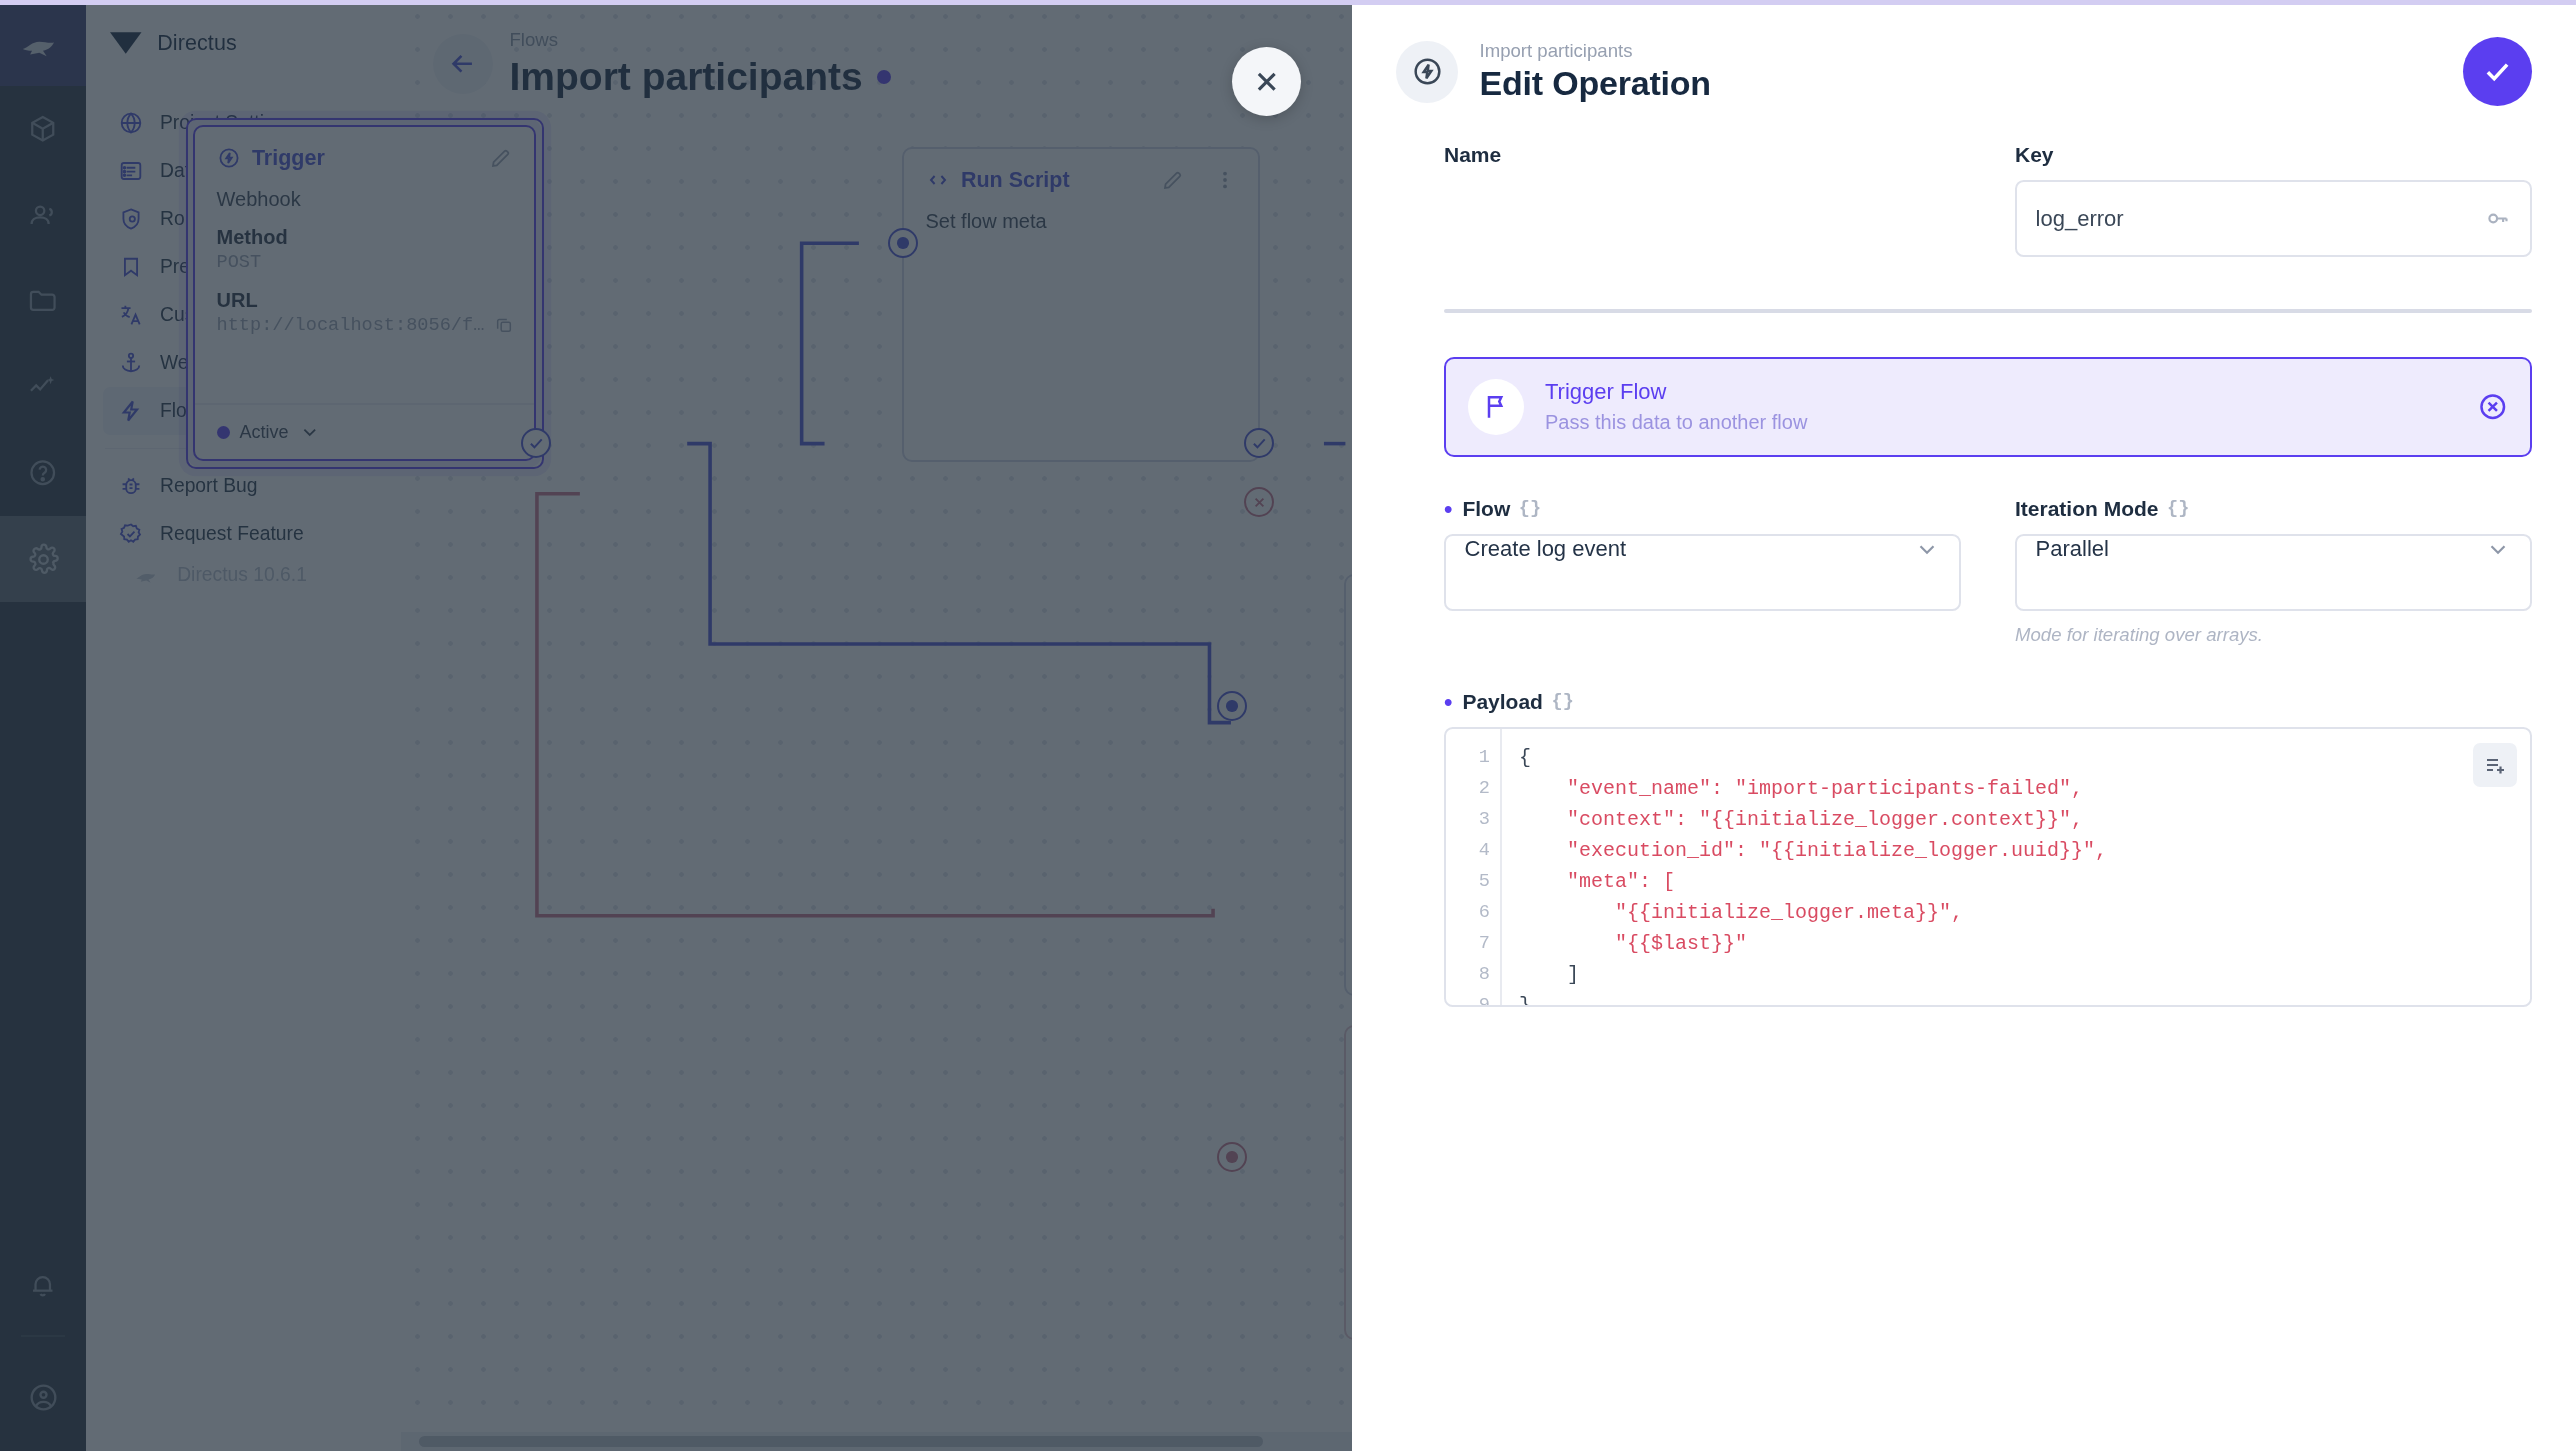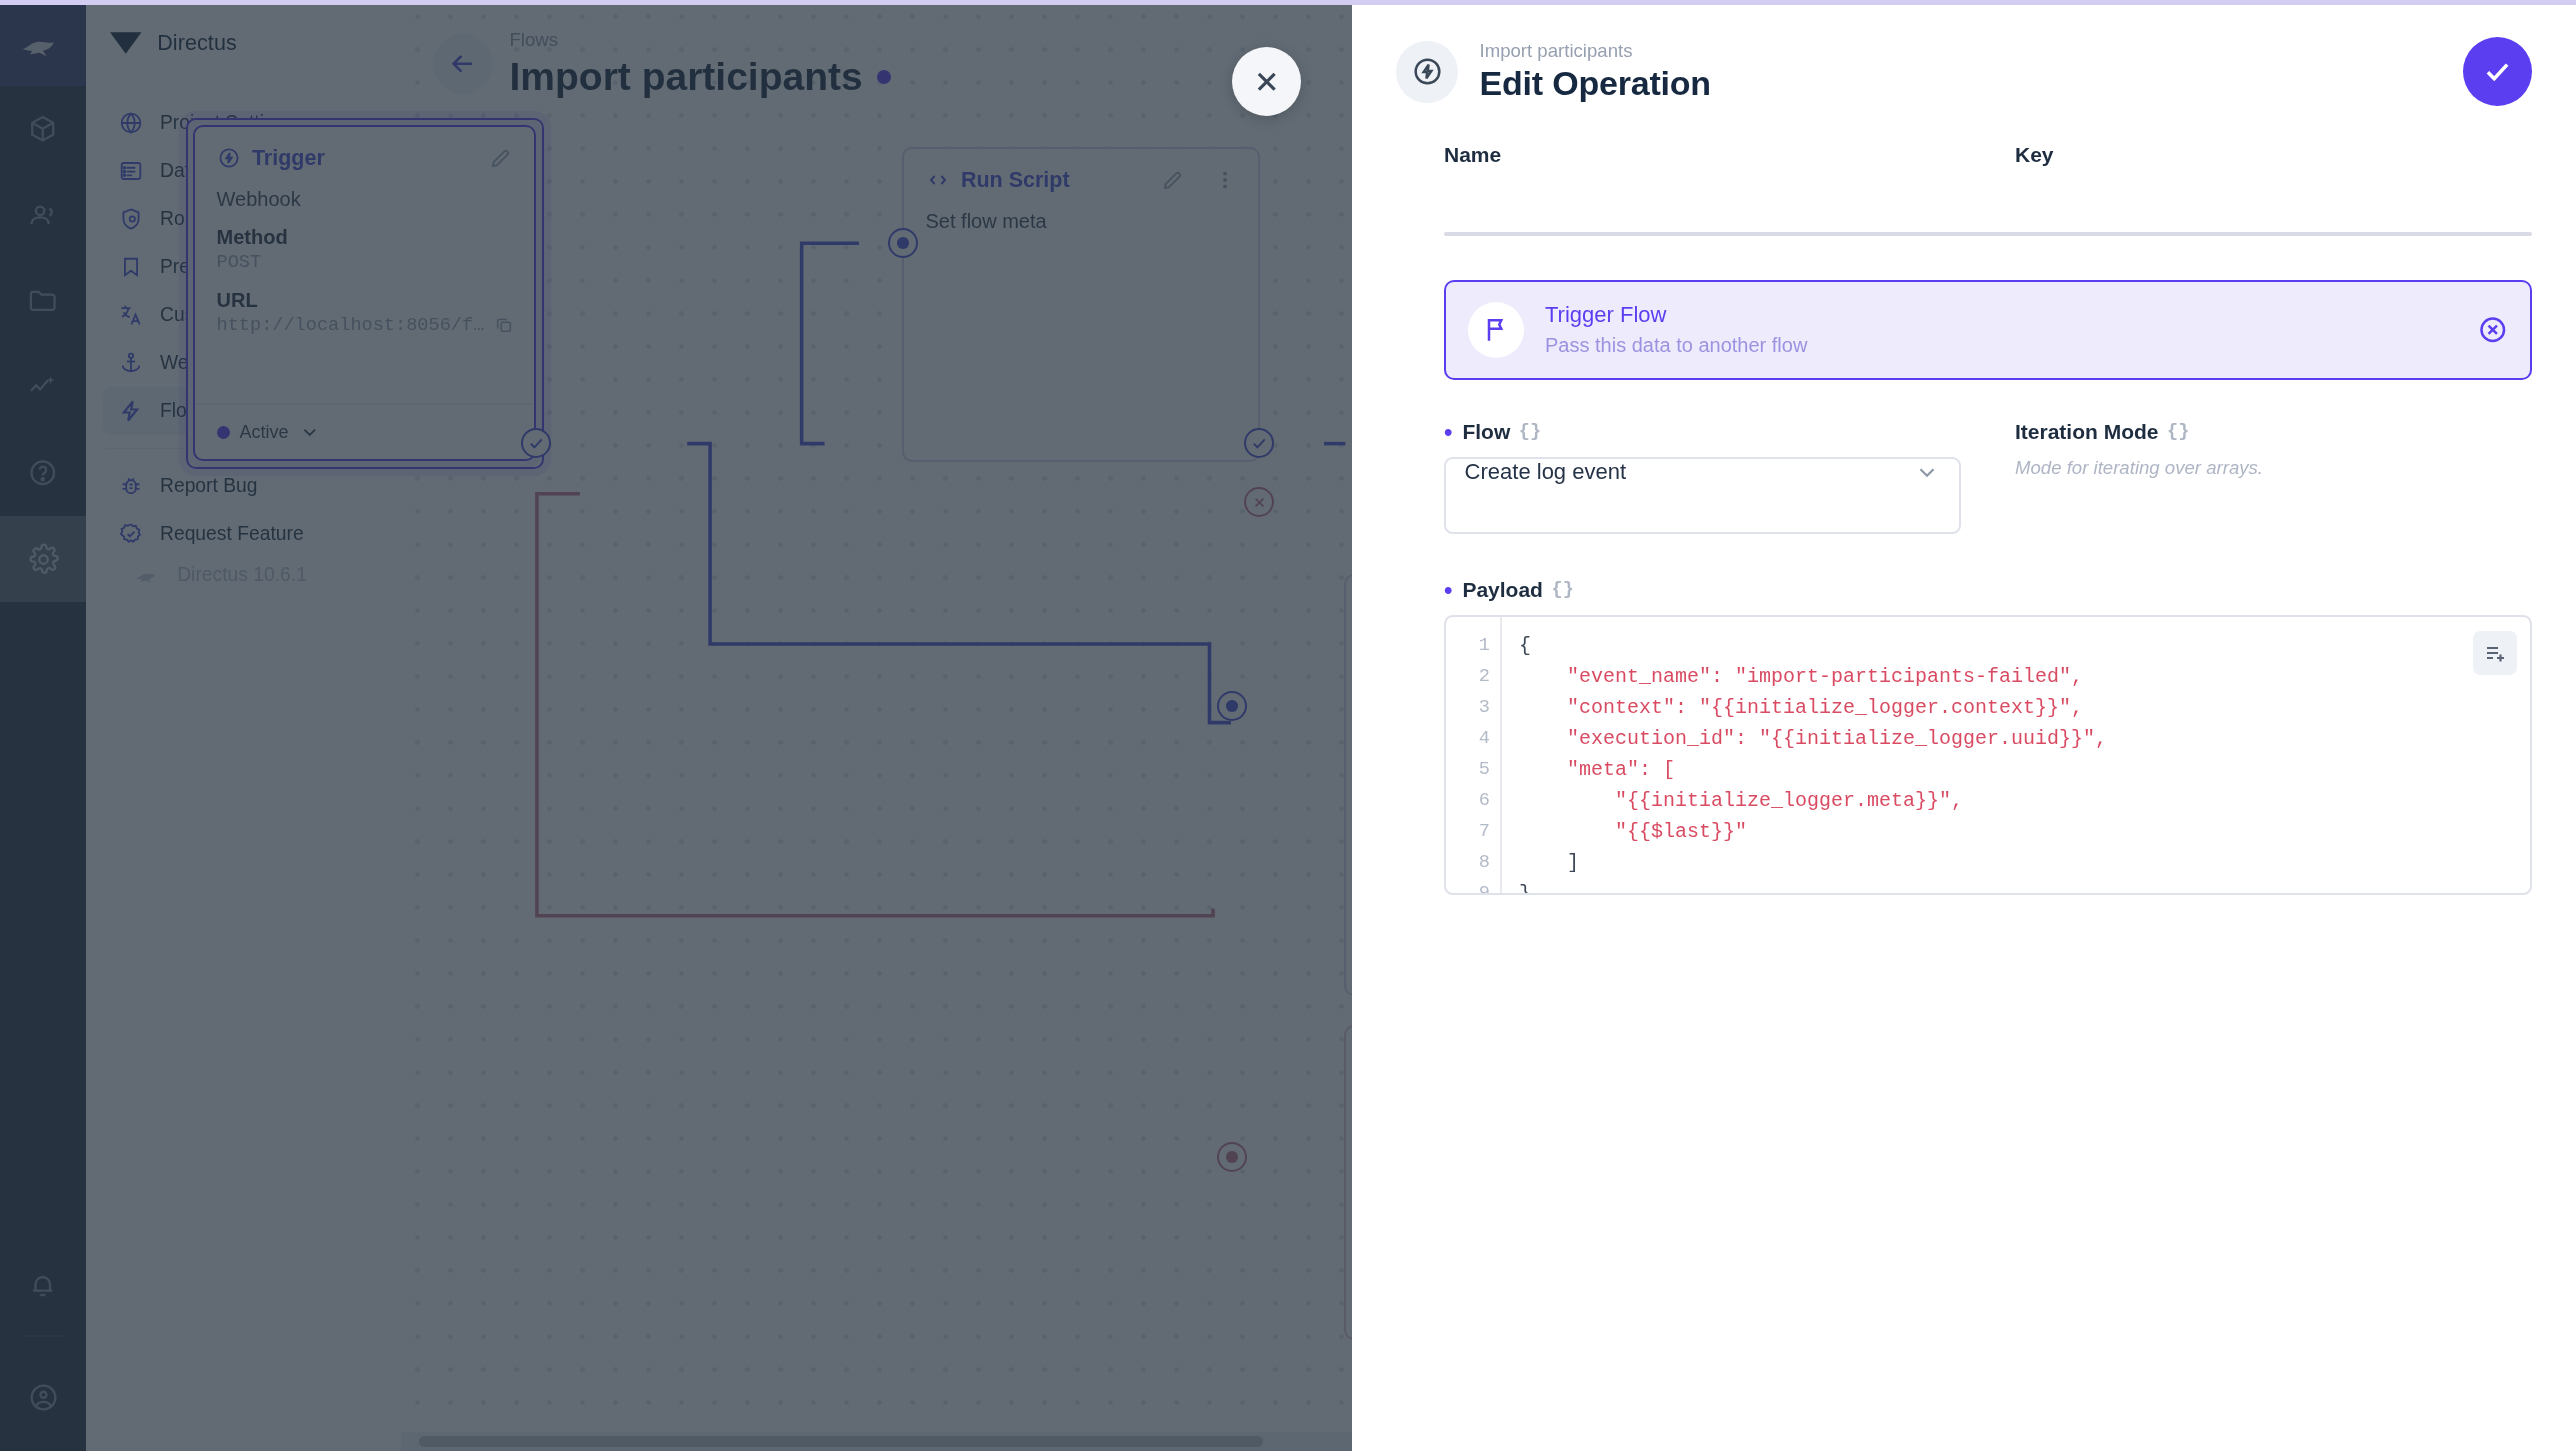--- a/index.html
+++ b/index.html
@@ -542,20 +542,29 @@
     </div>
 
     <div class="dw-body">
 
       <div class="grid2">
         <div>
           <div class="fld-label">Name</div>
         </div>
         <div>
           <div class="fld-label">Key</div>
+          <div class="input">
+            <span class="val muted">log_error</span>
+            <span class="tail">
+              <svg width="27" height="27" viewBox="0 0 24 24" fill="none" stroke="currentColor" stroke-width="1.9">
+                  <circle cx="8.2" cy="12" r="3.4"></circle>
+                  <path d="M11.6 12H20M17 12v3.2M20 12v2.4"></path>
+                </svg>
+            </span>
+          </div>
         </div>
       </div>
 
       <div class="divider"></div>
 
       <div class="panel-card">
         <div class="pc-ico">
           <svg width="30" height="30" viewBox="0 0 24 24" fill="none" stroke="currentColor" stroke-width="2">
               <path d="M6.4 20.6V4.2h9.8l-1.6 3.4 1.6 3.4H6.4"></path>
             </svg>
@@ -584,20 +593,28 @@
               <svg width="26" height="26" viewBox="0 0 24 24" fill="none" stroke="currentColor" stroke-width="2">
                   <path d="M6 9.5l6 6 6-6"></path>
                 </svg>
             </span>
           </div>
         </div>
         <div>
           <div class="fld-label">
             <span>Iteration Mode</span>
             <span class="braces">{}</span>
+          </div>
+          <div class="select">
+            <span class="val">Parallel</span>
+            <span class="chev">
+              <svg width="26" height="26" viewBox="0 0 24 24" fill="none" stroke="currentColor" stroke-width="2">
+                  <path d="M6 9.5l6 6 6-6"></path>
+                </svg>
+            </span>
           </div>
           <div class="help">Mode for iterating over arrays.</div>
         </div>
       </div>
 
       <div style="margin-top:44px">
         <div class="fld-label req">
           <span>Payload</span>
           <span class="braces">{}</span>
         </div>

